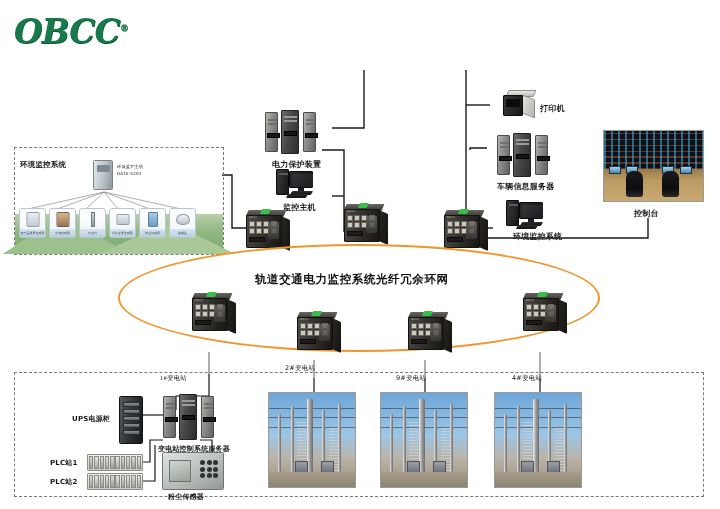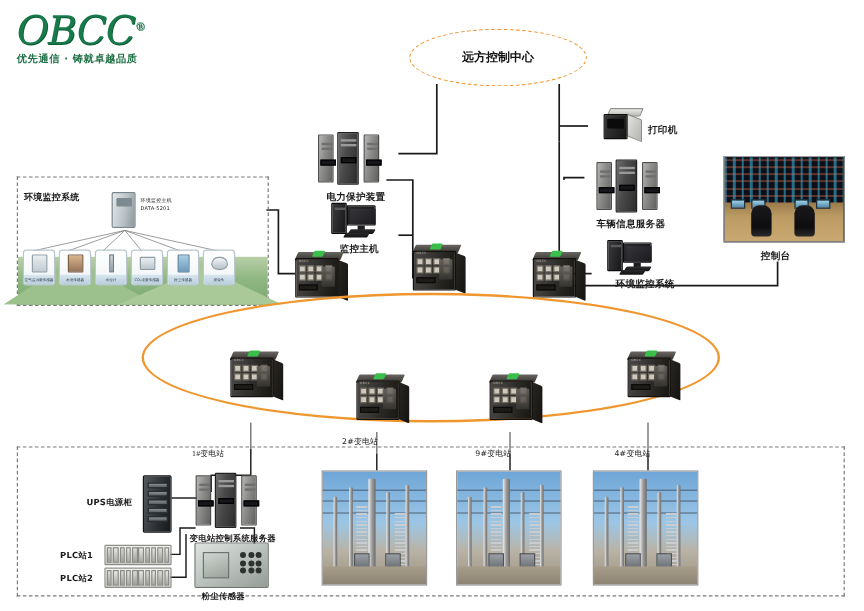--- a/index.html
+++ b/index.html
@@ -20,25 +20,25 @@
   }
   #wires { position:absolute; left:0; top:0; width:720px; height:509px; }
 
   
   .logo {
     position: absolute; left: 14px; top: 6px;
     width: 160px; height: 50px;
   }
   .logo-word {
     font-family: "DejaVu Serif", "Liberation Serif", serif;
-    font-weight: normal;
+    font-weight: bold;
     font-size: 33px;
     letter-spacing: -1px;
     color: #18794a;
-    line-height: 34px;
+    line-height: 44px;
     font-style: italic;
     text-shadow: 0.5px 0.5px 0 #0d5c36;
   }
   .logo-tm {
     font-size: 9px; vertical-align: super; font-style: normal;
     color: #18794a;
   }
   .logo-tag {
     font-size: 8.5px; color: #1e6f45; letter-spacing: 0.5px;
     margin-top: 1px; font-weight: bold;
@@ -428,26 +428,22 @@
       <path d="M314 378 L314 392"></path>
       <path d="M425 378 L425 392"></path>
       <path d="M540 378 L540 392"></path>
     </g>
   </svg>
 
   <div class="logo">
     <div class="logo-word">
       <span>OBCC</span><span class="logo-tm">®</span>
     </div>
-    <div class="logo-tag">优先通信 · 铸就卓越品质</div>
-  </div>
-
-  <div class="ellipse-remote">
-    <span>远方控制中心</span>
-  </div>
+  </div>
+
 
   <div class="dashbox" style="left:14px; top:147px; width:210px; height:108px;">
     <div class="land"></div>
   </div>
   <div class="lbl" style="left:20px; top:160px; font-size:7.5px;">环境监控系统</div>
 
   <div class="envhost" style="left:93px; top:160px;"></div>
   <div class="lbl tiny" style="left:117px; top:164px;">环境监控主机</div>
   <div class="lbl tiny" style="left:117px; top:171px;">DATA-5201</div>
 
@@ -627,20 +623,21 @@
         <i></i>
         <i></i>
         <i></i>
         <i></i>
       </div>
     <div class="vent"></div>
       <div class="lo"></div>
   </div>
 
   <div class="ring"></div>
+  <div class="ring-label">轨道交通电力监控系统光纤冗余环网</div>
 
   <div class="switch" style="left:192px; top:293px;">
     <div class="cap"></div>
       <div class="green"></div>
       <div class="side"></div>
       <div class="body"></div>
     <div class="brand">OBCC</div>
     <div class="ports">
         <i></i>
         <i></i>

